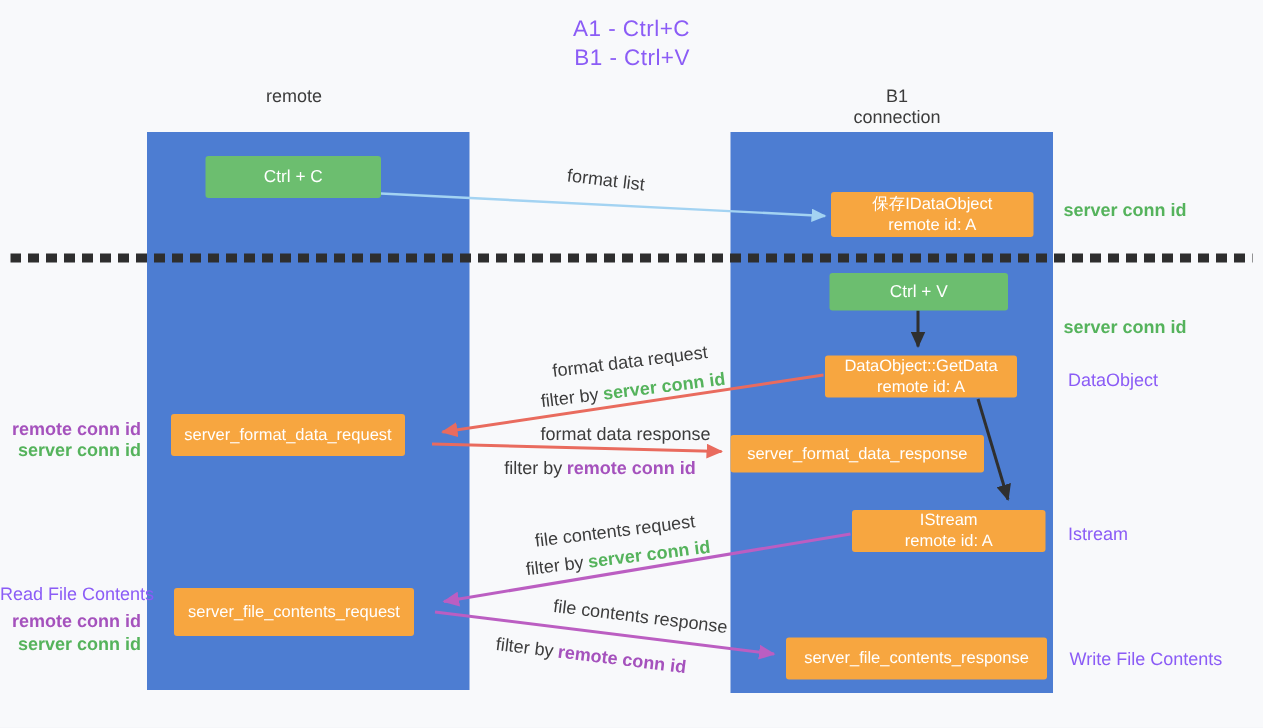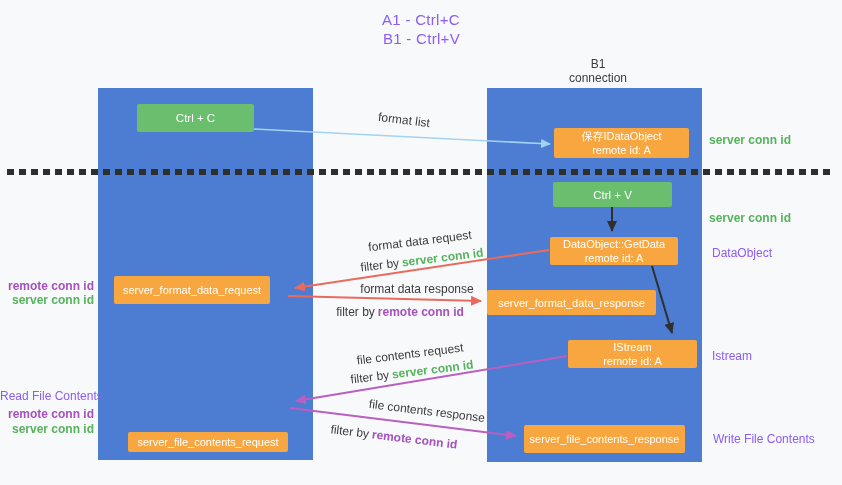--- a/index.html
+++ b/index.html
@@ -32,22 +32,22 @@
   }
   .node.green  { background:#6cbe6f; }
   .node.orange { background:#f7a640; font-size:11px; }
   .n-ctrl-c   { left:137px; top:104px; width:117px; height:28px; }
   .n-save     { left:554px; top:128px; width:135px; height:30px; }
   .n-ctrl-v   { left:553px; top:182px; width:119px; height:25px; }
   .n-getdata  { left:550px; top:237px; width:128px; height:28px; }
   .n-freq     { left:114px; top:276px; width:156px; height:28px; }
   .n-fresp    { left:487px; top:290px; width:169px; height:25px; }
   .n-istream  { left:568px; top:340px; width:129px; height:28px; }
-  .n-fcreq    { left:128px; top:392px; width:160px; height:20px;margin-top:40px; }
-  .n-fcresp   { left:524px; top:425px; width:161px; height:28px; }
+  .n-fcreq    { left:116px; top:392px; width:160px; height:32px; }
+  .n-fcresp   { left:524px; top:425px; width:174px; height:28px; }
   .flow-label {
     position:absolute; font-size:12px; color:#3c3c3c; white-space:nowrap;
     transform:translate(-50%,-50%);
   }
   .rot-neg { transform:translate(-50%,-50%) rotate(-7deg); }
   .rot-pos { transform:translate(-50%,-50%) rotate(7deg); }
   .key-green  { color:#55b35c; font-weight:bold; }
   .key-purple { color:#a552bd; font-weight:bold; }
   .filter-prefix { margin-right:3px; }
   .side-note { position:absolute; font-size:12px; white-space:nowrap; }
@@ -62,20 +62,21 @@
 <div class="canvas">
 
   <div class="title">
     <div class="title-inner">
       <div>A1 - Ctrl+C</div>
       <div>B1 - Ctrl+V</div>
     </div>
   </div>
 
   <div class="lane-header a">
+    <div>remote</div>
   </div>
   <div class="lane-header b">
     <div>B1</div>
     <div>connection</div>
   </div>
 
   <div class="lane a"></div>
   <div class="lane b"></div>
 
   <div class="divider"></div>

